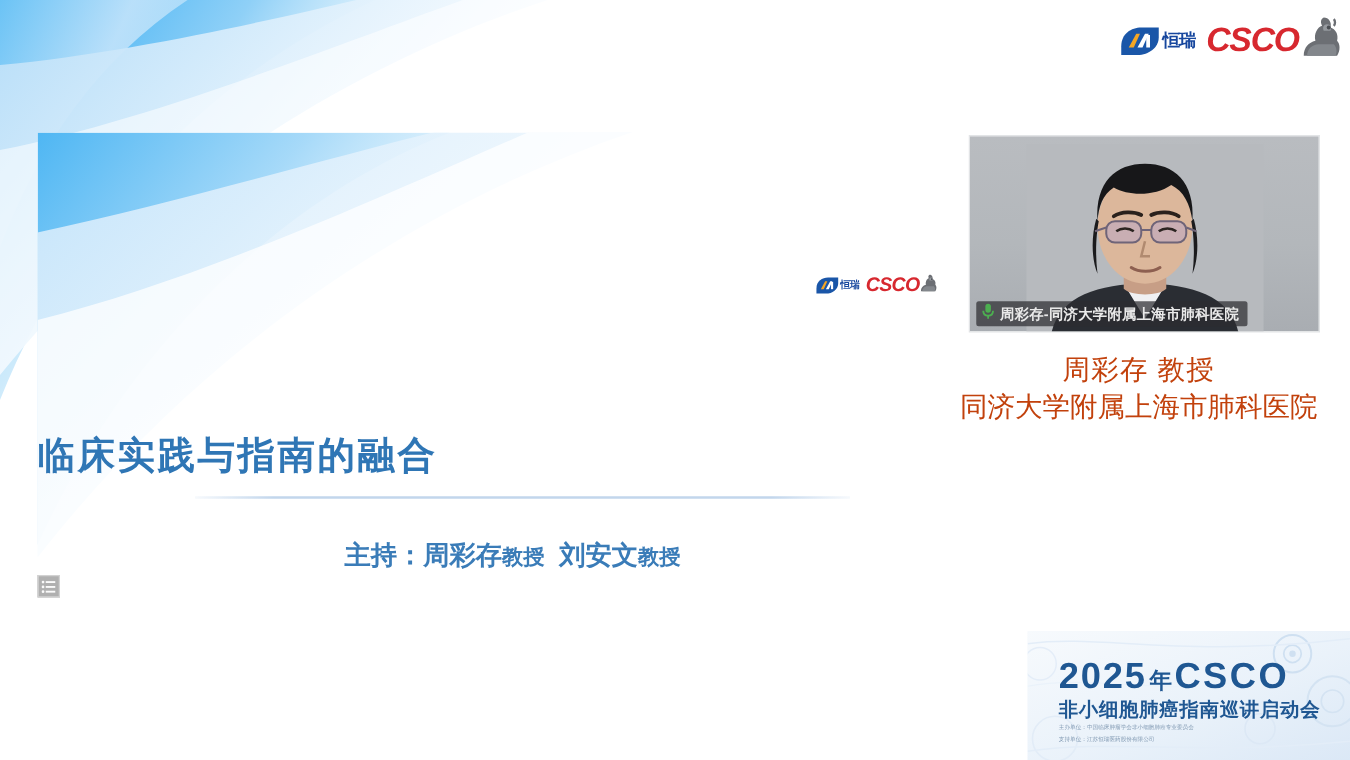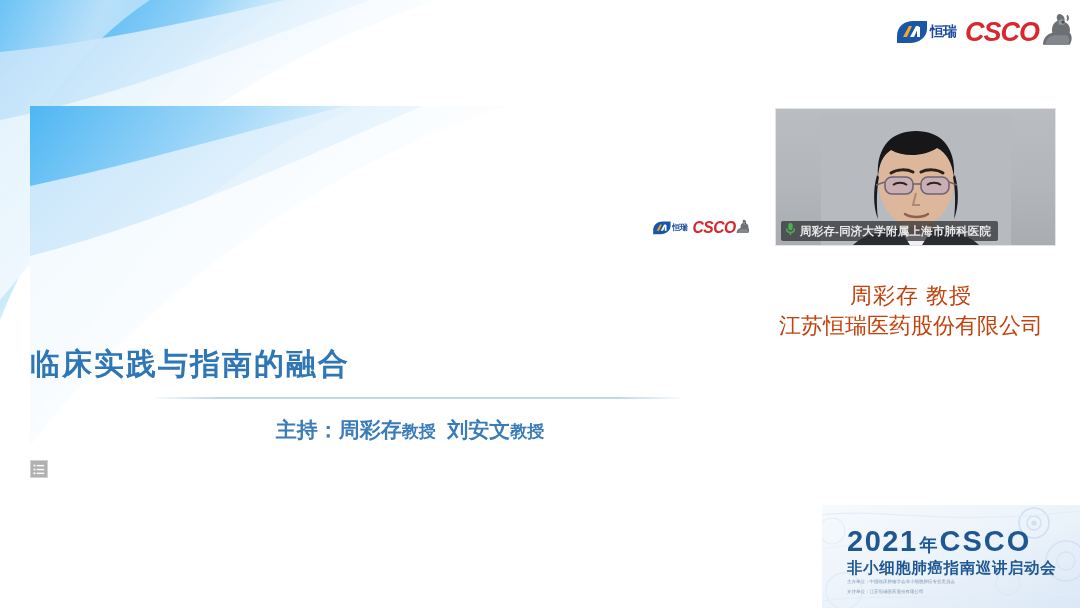--- a/index.html
+++ b/index.html
@@ -38,28 +38,28 @@
   }
   #session-subtitle{
     position:absolute;left:0;top:238px;width:760px;text-align:left;
     font-size:30px;font-weight:bold;color:#2f76b5;letter-spacing:2px;
   }
   #slide-divider{
     position:absolute;left:126px;top:291px;width:524px;height:2px;
     background:linear-gradient(90deg,rgba(197,216,238,.15),#c2d6ec 12%,#c2d6ec 88%,rgba(197,216,238,.15));
   }
   #host-line{
-    position:absolute;left:0;top:310px;width:760px;text-align:center;
+    position:absolute;left:0;top:324px;width:760px;text-align:center;
     font-size:21px;font-weight:bold;color:#3a7cb8;
   }
   #host-line .light{font-size:17px;font-weight:bold;}
 
   
   #video-tile{
-    position:absolute;left:775px;top:108px;width:281px;height:138px;
+    position:absolute;left:775px;top:108px;width:281px;height:158px;
     background:linear-gradient(180deg,#b9bcc0 0%,#b3b7bb 55%,#a9adb2 100%);
     border:1px solid #e2e4e6;box-sizing:border-box;overflow:hidden;
   }
   .face{position:absolute;left:50%;transform:translateX(-50%);}
   #name-badge{
     position:absolute;left:5px;bottom:4px;height:20px;display:flex;align-items:center;
     background:rgba(45,45,48,.72);border-radius:2px;padding:0 7px 0 4px;
   }
   #name-badge .nm-text{
     color:#e9e9e9;font-size:11.5px;font-weight:bold;white-space:nowrap;letter-spacing:.2px;
@@ -230,21 +230,21 @@
           <path d="M1.6,6.6 C1.6,9.4 3.2,10.6 5.5,10.6 C7.8,10.6 9.4,9.4 9.4,6.6" fill="none" stroke="#4caf50" stroke-width="1.5"></path>
           <rect x="4.8" y="10.4" width="1.4" height="2.6" fill="#4caf50"></rect>
         </svg>
       </span>
       <span class="nm-text">周彩存-同济大学附属上海市肺科医院</span>
     </div>
   </div>
 
   <div id="speaker-caption">
     <div id="speaker-name">周彩存  教授</div>
-    <div id="speaker-affil">江苏恒瑞医药股份有限公司</div>
+    <div id="speaker-affil">同济大学附属上海市肺科医院</div>
   </div>
 
   <div id="list-icon-btn">
     <svg width="12" height="11" viewBox="0 0 12 11">
       <circle cx="1.4" cy="1.6" r="1.1" fill="#fafafa"></circle>
       <rect x="3.6" y="0.9" width="7.6" height="1.5" fill="#fafafa"></rect>
       <circle cx="1.4" cy="5.5" r="1.1" fill="#fafafa"></circle>
       <rect x="3.6" y="4.8" width="7.6" height="1.5" fill="#fafafa"></rect>
       <circle cx="1.4" cy="9.3" r="1.1" fill="#fafafa"></circle>
       <rect x="3.6" y="8.6" width="7.6" height="1.5" fill="#fafafa"></rect>
@@ -267,21 +267,21 @@
       <circle cx="244" cy="56" r="20" fill="none" stroke="#d4e3f2" stroke-width="1.6"></circle>
       <circle cx="244" cy="56" r="9" fill="none" stroke="#d4e3f2" stroke-width="1.3"></circle>
       <circle cx="186" cy="78" r="12" fill="none" stroke="#dce8f5" stroke-width="1.3"></circle>
       <circle cx="22" cy="86" r="18" fill="none" stroke="#e2ecf7" stroke-width="1.3"></circle>
       <circle cx="10" cy="26" r="13" fill="none" stroke="#e4edf8" stroke-width="1.2"></circle>
       <path d="M0,10 C60,2 120,22 258,6" fill="none" stroke="#e3edf8" stroke-width="1.2"></path>
       <path d="M0,96 C70,86 140,100 258,88" fill="none" stroke="#e3edf8" stroke-width="1.2"></path>
       <path d="M0,44 C50,34 110,52 170,40" fill="none" stroke="#eaf2fa" stroke-width="1"></path>
     </svg>
     <div style="position:absolute;left:25px;top:20px;display:flex;align-items:baseline;">
-      <span style="font-size:29px;font-weight:bold;color:#1f5792;letter-spacing:1.5px;font-family:'Liberation Sans',sans-serif;">2021</span>
+      <span style="font-size:29px;font-weight:bold;color:#1f5792;letter-spacing:1.5px;font-family:'Liberation Sans',sans-serif;">2025</span>
       <span style="font-size:18px;font-weight:bold;color:#1f5792;margin:0 2px;">年</span>
       <span style="font-size:29px;font-weight:bold;color:#1f5792;letter-spacing:2px;font-family:'Liberation Sans',sans-serif;">CSCO</span>
     </div>
     <div style="position:absolute;left:25px;top:53px;font-size:15.5px;font-weight:bold;color:#1f5792;letter-spacing:.6px;white-space:nowrap;">非小细胞肺癌指南巡讲启动会</div>
     <div style="position:absolute;left:25px;top:74px;font-size:4.5px;color:#8099b2;white-space:nowrap;">主办单位：中国临床肿瘤学会非小细胞肺癌专业委员会</div>
     <div style="position:absolute;left:25px;top:84px;font-size:4.5px;color:#8099b2;white-space:nowrap;">支持单位：江苏恒瑞医药股份有限公司</div>
   </div>
 
 </div>
 

